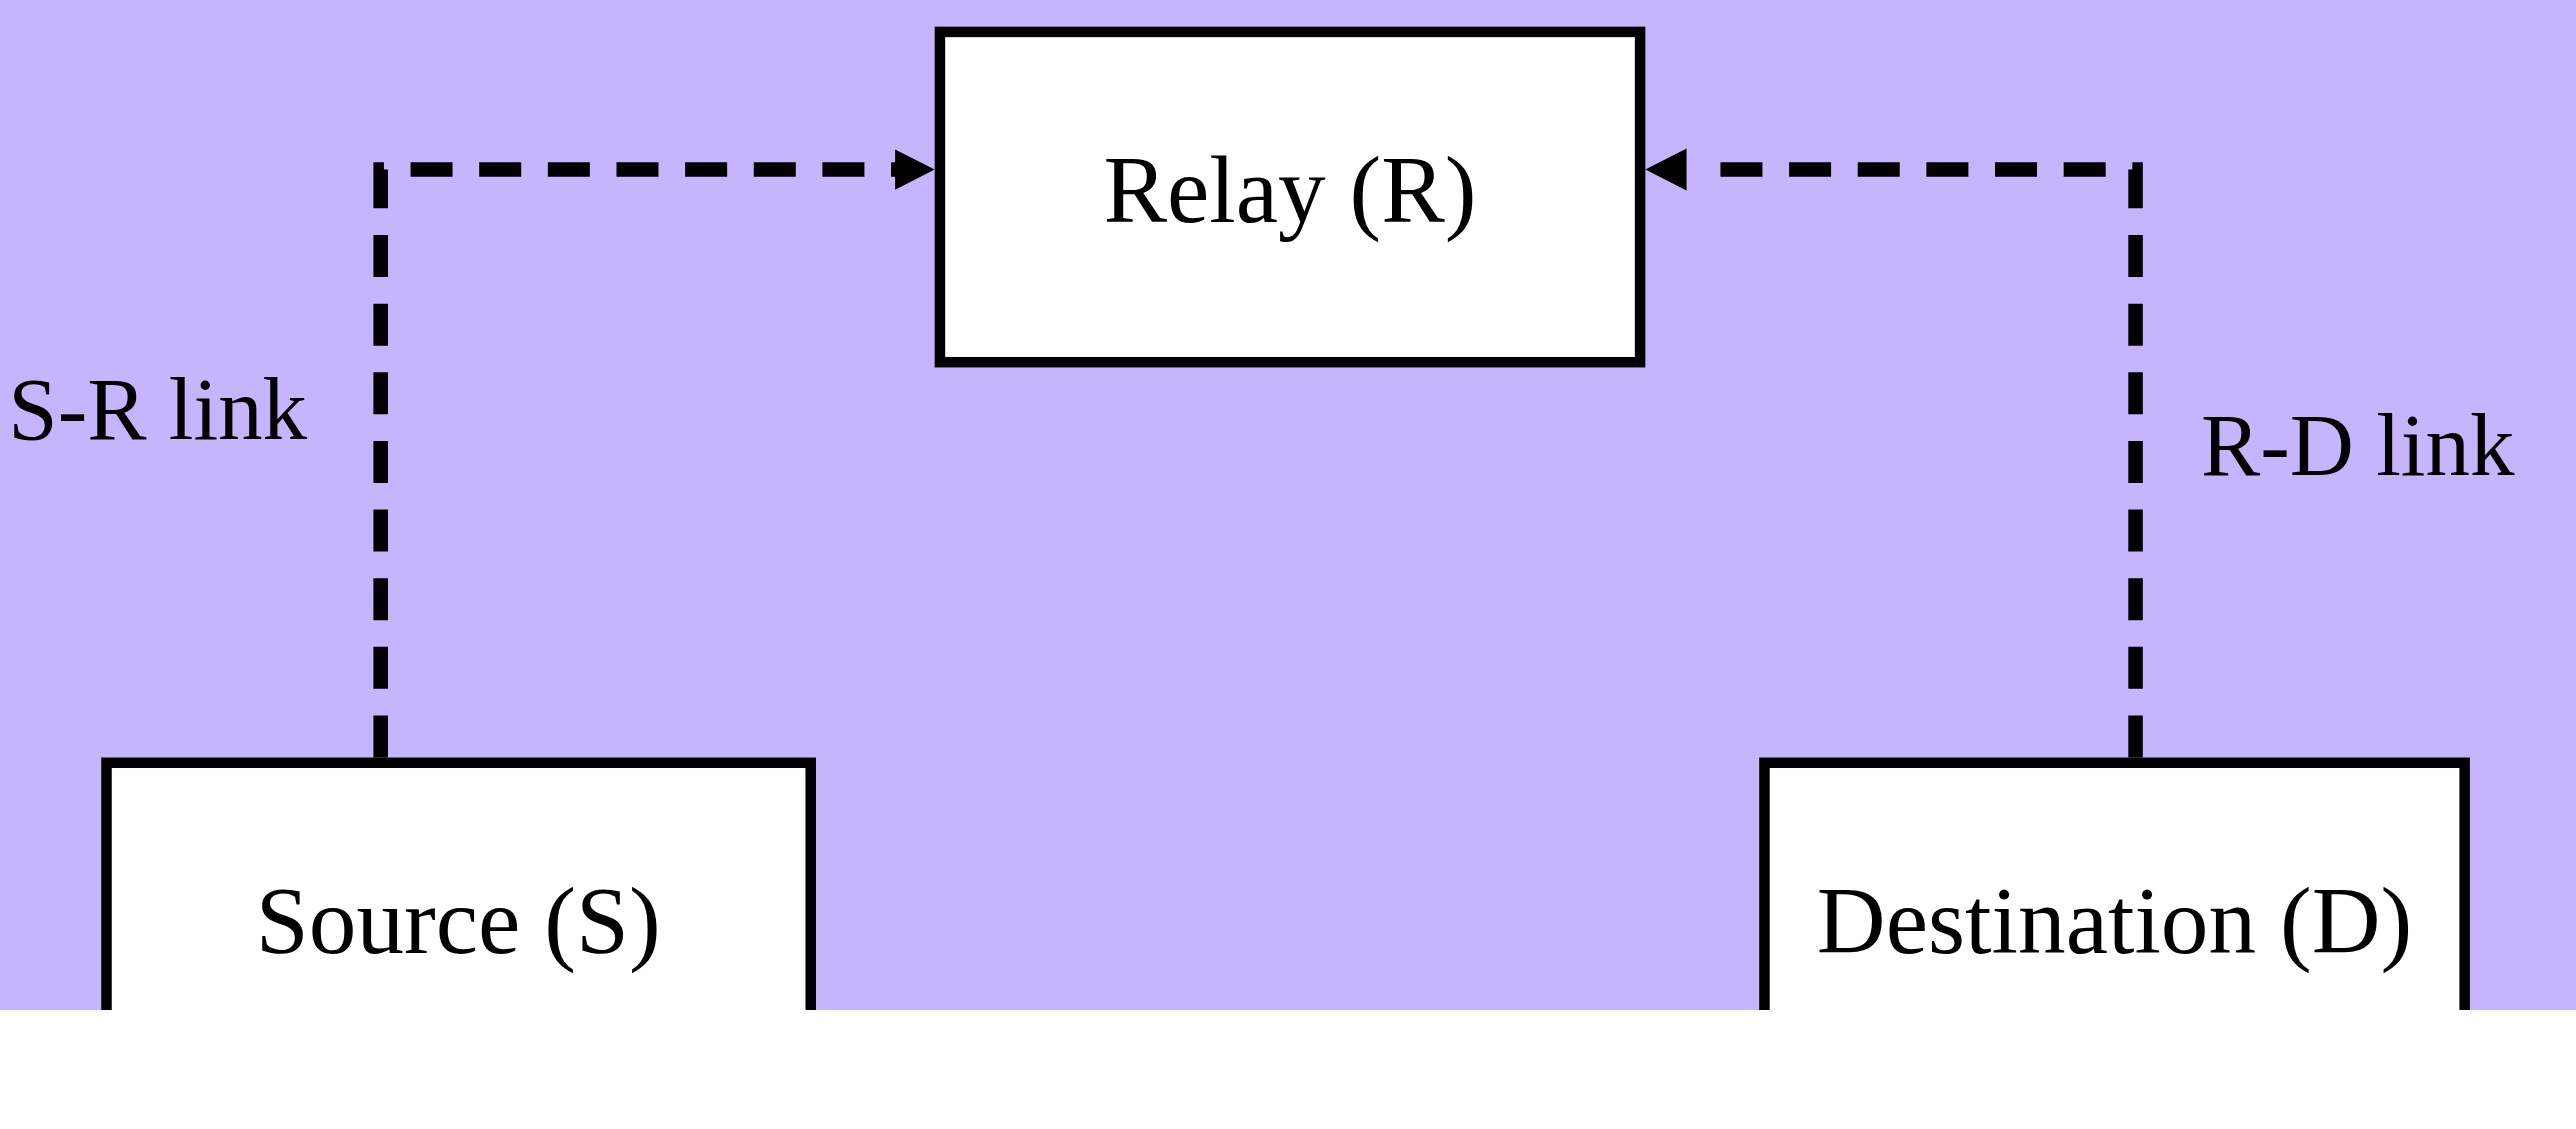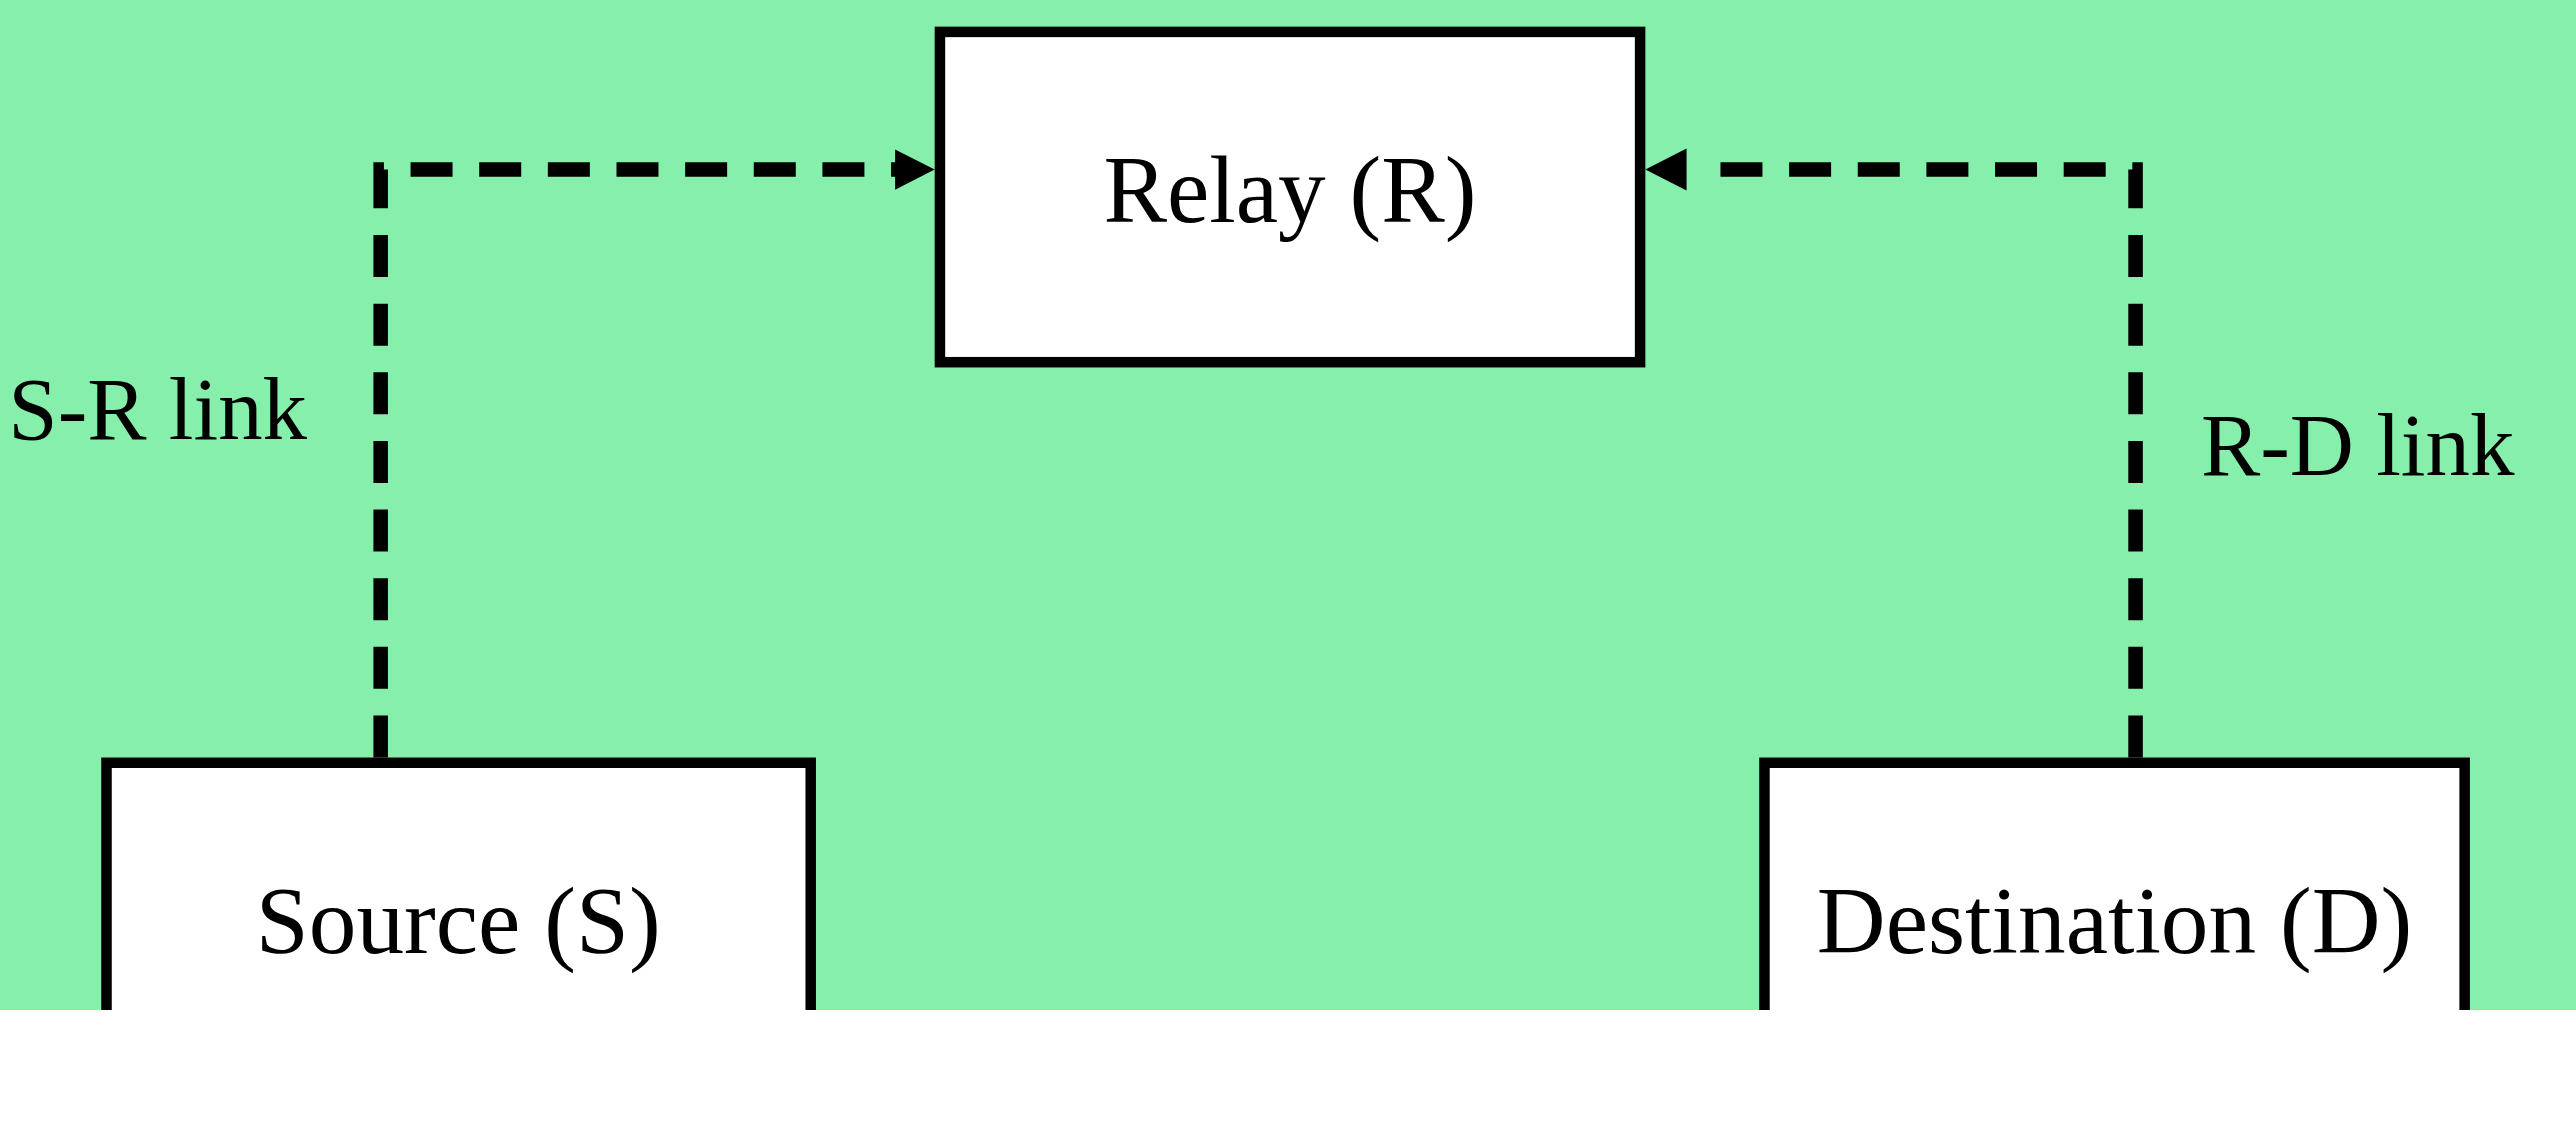--- a/index.html
+++ b/index.html
@@ -4,21 +4,21 @@
 <style>
   html, body {
     margin: 0;
     padding: 0;
     background: #ffffff;
   }
   #diagram-root {
     position: relative;
     width: 2576px;
     height: 1010px;
-    background: #86efac;
+    background: #c4b5fd;
     overflow: hidden;
     font-family: "Liberation Serif", "DejaVu Serif", serif;
   }
   #diagram-svg {
     position: absolute;
     left: 0;
     top: 0;
     width: 2576px;
     height: 1129px;
     display: block;

